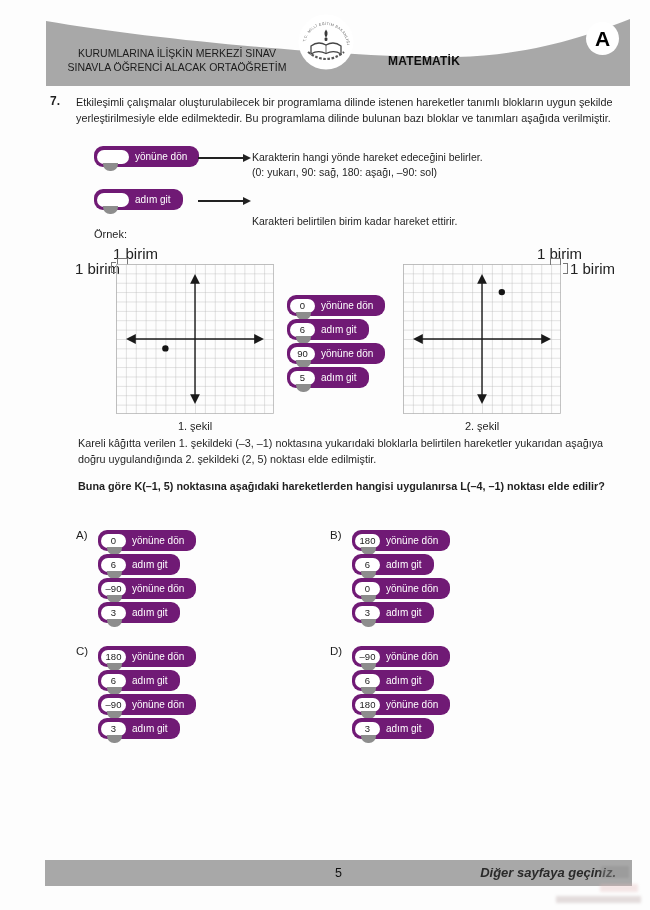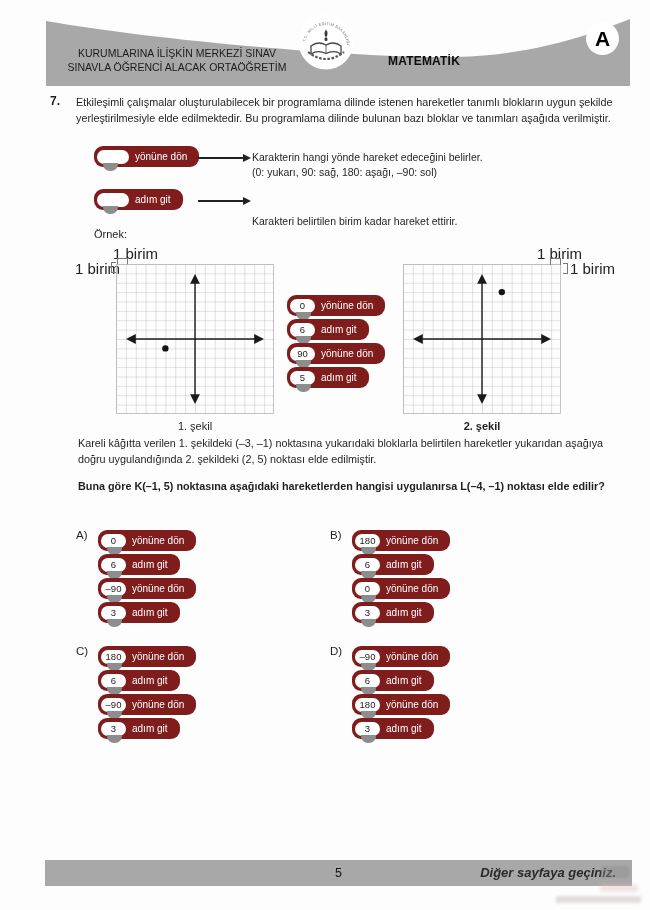--- a/index.html
+++ b/index.html
@@ -15,21 +15,21 @@
   .logo{position:absolute;left:297px;top:13px;}
   .badge-a{position:absolute;left:586px;top:22px;width:33px;height:33px;border-radius:50%;
            background:#fff;display:flex;align-items:center;justify-content:center;
            font-weight:bold;font-size:21px;color:#000;}
 
   
   .qnum{left:50px;top:94px;font-weight:bold;font-size:12px;}
   .qintro{left:76px;top:95px;width:552px;font-size:10.8px;line-height:15.5px;}
 
   
-  .sblock{position:relative;display:inline-flex;align-items:center;background:#7f1d1d;
+  .sblock{position:relative;display:inline-flex;align-items:center;background:#701a75;
           border-radius:9px;padding:3px 12px 3px 3px;color:#fff;min-height:15px;}
   .sblock::after{content:'';position:absolute;left:9px;bottom:-4px;width:15px;height:8px;
           background:#8d8d8d;border-radius:0 0 7px 7px;}
   .sblock .slot{background:#fff;color:#222;border-radius:8px;min-width:17px;height:14px;
           display:inline-flex;align-items:center;justify-content:center;font-size:9.5px;
           padding:0 4px;margin-right:6px;}
   .sblock .lbl{font-size:10px;white-space:nowrap;}
   .stack{display:flex;flex-direction:column;align-items:flex-start;gap:3px;}
   .defblock .slot{min-width:24px;}
 
@@ -160,21 +160,21 @@
     <rect width="158" height="150" fill="url(#gridpat)"></rect>
     <rect x="0.4" y="0.4" width="157.2" height="149.2" fill="none" stroke="#b6b6b6" stroke-width="0.8"></rect>
     <line x1="12" y1="75" x2="146" y2="75" stroke="#1a1a1a" stroke-width="1.4" marker-start="url(#arr)" marker-end="url(#arr)"></line>
     <line x1="79" y1="12" x2="79" y2="138" stroke="#1a1a1a" stroke-width="1.4" marker-start="url(#arr)" marker-end="url(#arr)"></line>
     <circle r="3.2" fill="#141414" cx="98.8" cy="28.1"></circle>
   </svg>
   <div class="abs unit-label" style="left:537px;top:245px;">1 birim</div>
   <div class="abs bracket-top" style="left:550px;top:258px;width:9px;height:6px;"></div>
   <div class="abs bracket-right" style="left:563px;top:263px;width:4px;height:9px;"></div>
   <div class="abs unit-label" style="left:570px;top:260px;">1 birim</div>
-  <div class="abs fig-caption" style="left:403px;top:420px;font-weight:bold;">2. şekil</div>
+  <div class="abs fig-caption" style="left:403px;top:420px;">2. şekil</div>
 
   <div class="abs para">Kareli kâğıtta verilen 1. şekildeki (–3, –1) noktasına yukarıdaki bloklarla belirtilen hareketler yukarıdan aşağıya doğru uygulandığında 2. şekildeki (2, 5) noktası elde edilmiştir.</div>
   <div class="abs prompt">Buna göre K(–1, 5) noktasına aşağıdaki hareketlerden hangisi uygulanırsa L(–4, –1) noktası elde edilir?</div>
 
   <div class="abs opt-letter" style="left:76px;top:529px;">A)</div>
   <div class="abs stack" style="left:98px;top:530px;">
       <div class="sblock">
         <span class="slot">0</span>
         <span class="lbl">yönüne dön</span>
       </div>

